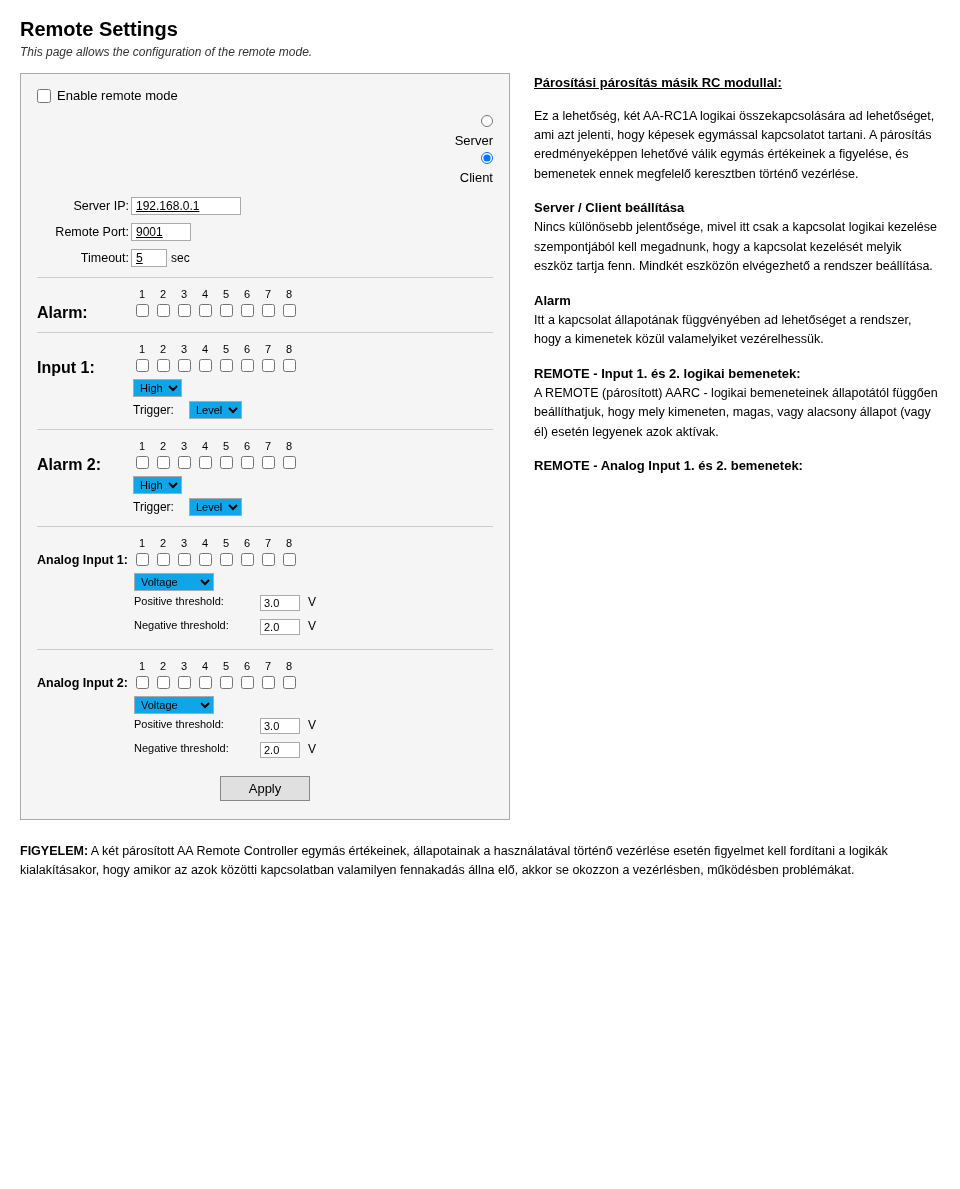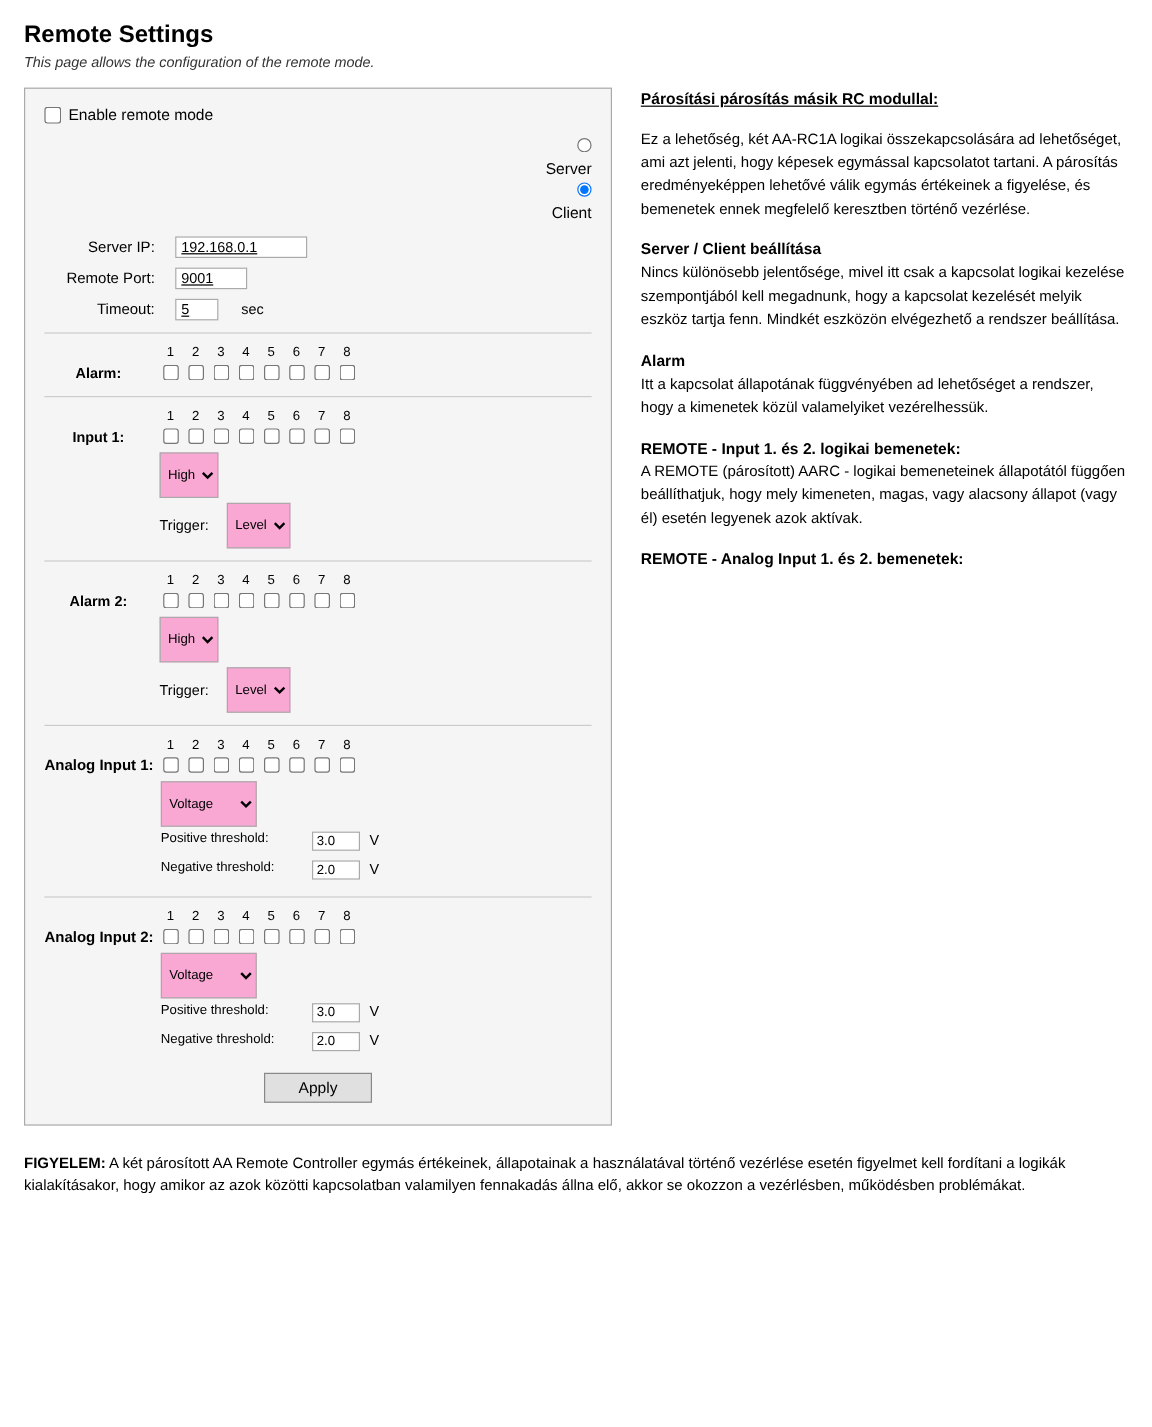--- a/index.html
+++ b/index.html
@@ -53,21 +53,21 @@
       align-items: flex-end;
       gap: 6px;
       margin-bottom: 4px;
       margin-left: 2px;
       flex-direction: column;
     }
     .radio-row input[type=radio] { width: 12px; height: 12px; }
     .field-row {
       display: flex;
       align-items: center;
-      gap: 17px;
+      gap: 2px;
       margin-bottom: 8px;
       margin-left: 2px;
     }
     .field-label {
       min-width: 90px;
       font-size: 12.5px;
       text-align: right;
     }
     .field-input {
       border: 1px solid #aaa;
@@ -79,24 +79,24 @@
     .field-unit {
       font-size: 12px;
       margin-left: 2px;
     }
     .section-divider {
       border: none;
       border-top: 1px solid #ccc;
       margin: 10px 0;
     }
     .input-section-label {
-      font-size: 12px;
+      font-size: 16px;
       font-weight: bold;
       min-width: 90px;
-      text-align: center;
+      text-align: left;
       display: inline-block;
       vertical-align: top;
     }
     .checkboxes-grid {
       display: flex;
       gap: 3px;
       align-items: center;
     }
     .section-row {
       display: flex;
@@ -113,23 +113,23 @@
       display: flex;
       align-items: center;
       gap: 6px;
     }
     .sub-label {
       font-size: 12px;
       min-width: 50px;
     }
     select.small-select {
       font-size: 11px;
-      padding: 11px 2px;
+      padding: 1px 2px;
       border: 1px solid #aaa;
-      background: #f9a8d4;
+      background: #0ea5e9;
     }
     .threshold-row {
       display: flex;
       gap: 6px;
       margin-bottom: 4px;
     }
     .threshold-label {
       font-size: 11px;
       min-width: 120px;
     }

